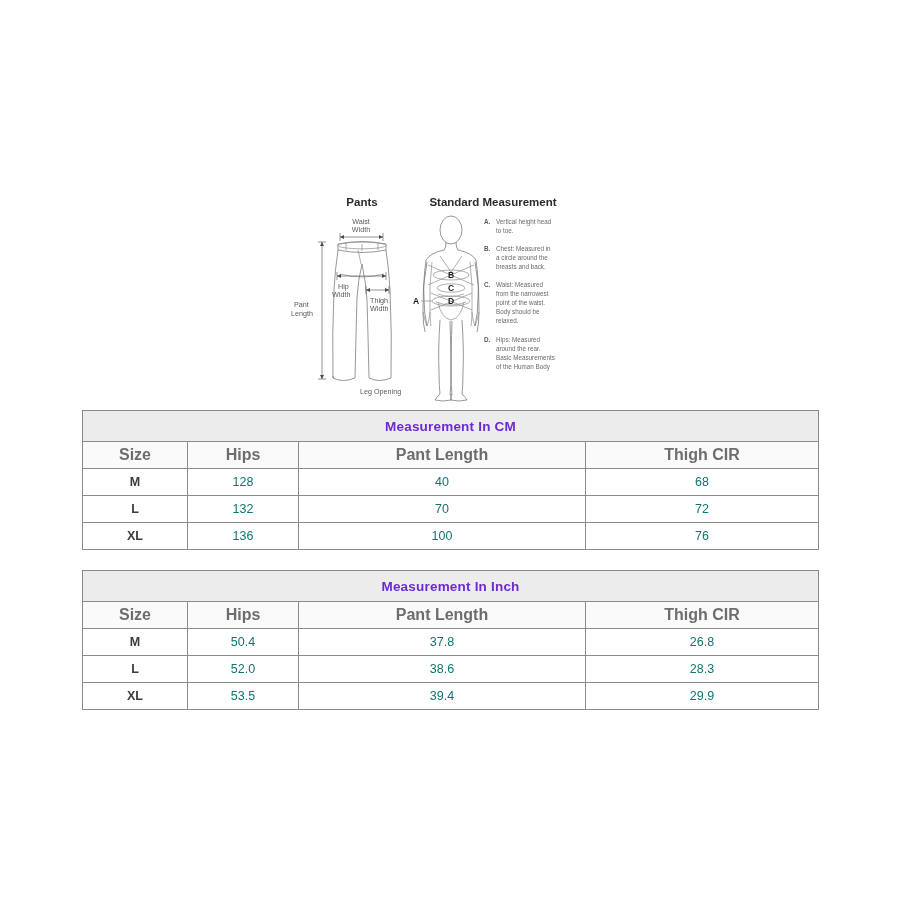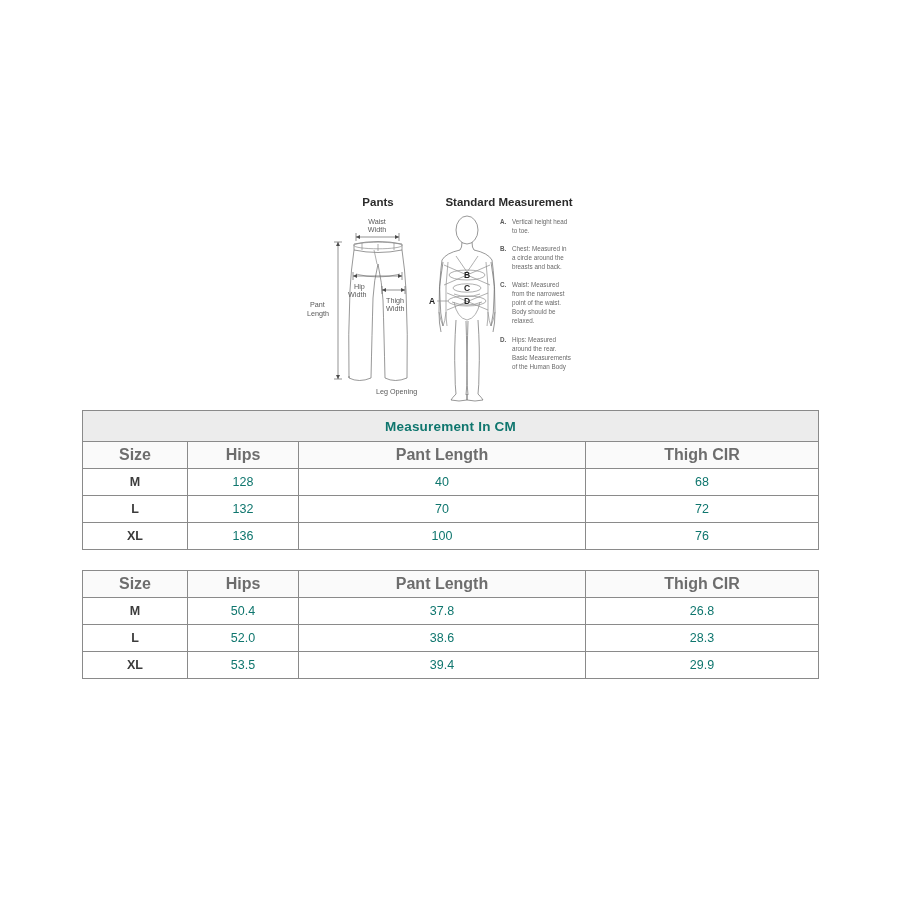--- a/index.html
+++ b/index.html
@@ -12,21 +12,21 @@
     width: 900px;
     height: 900px;
     font-family: "Liberation Sans", sans-serif;
     position: relative;
     overflow: hidden;
   }
 
   
   #diagram-area {
     position: absolute;
-    left: 304px;
+    left: 288px;
     top: 190px;
     width: 310px;
     height: 214px;
     text-align: right;
   }
   #diagram-svg { display: block; }
 
   
   .size-table {
     position: absolute;
@@ -42,21 +42,21 @@
 
   .size-table td, .size-table th {
     border: 1px solid #8a8a8a;
     padding: 0;
     text-align: center;
     vertical-align: middle;
   }
 
   .table-title {
     background: #ececec;
-    color: #0f766e;
+    color: #6d28d9;
     font-size: 13.5px;
     font-weight: bold;
     height: 30px;
     letter-spacing: 0.2px;
   }
 
   .col-head {
     background: #fafafa;
     color: #6d6d6d;
     font-size: 16px;
@@ -281,20 +281,23 @@
 
 <table class="size-table" id="table-inch">
   <colgroup>
     <col class="c-size">
       <col class="c-hips">
       <col class="c-length">
       <col class="c-thigh">
   </colgroup>
   <tbody>
     <tr>
+      <td class="table-title" colspan="4">Measurement In Inch</td>
+    </tr>
+    <tr>
       <td class="col-head">Size</td>
       <td class="col-head">Hips</td>
       <td class="col-head">Pant Length</td>
       <td class="col-head">Thigh CIR</td>
     </tr>
     <tr class="data-row">
       <td class="size-cell">M</td>
       <td>50.4</td>
       <td>37.8</td>
       <td>26.8</td>

